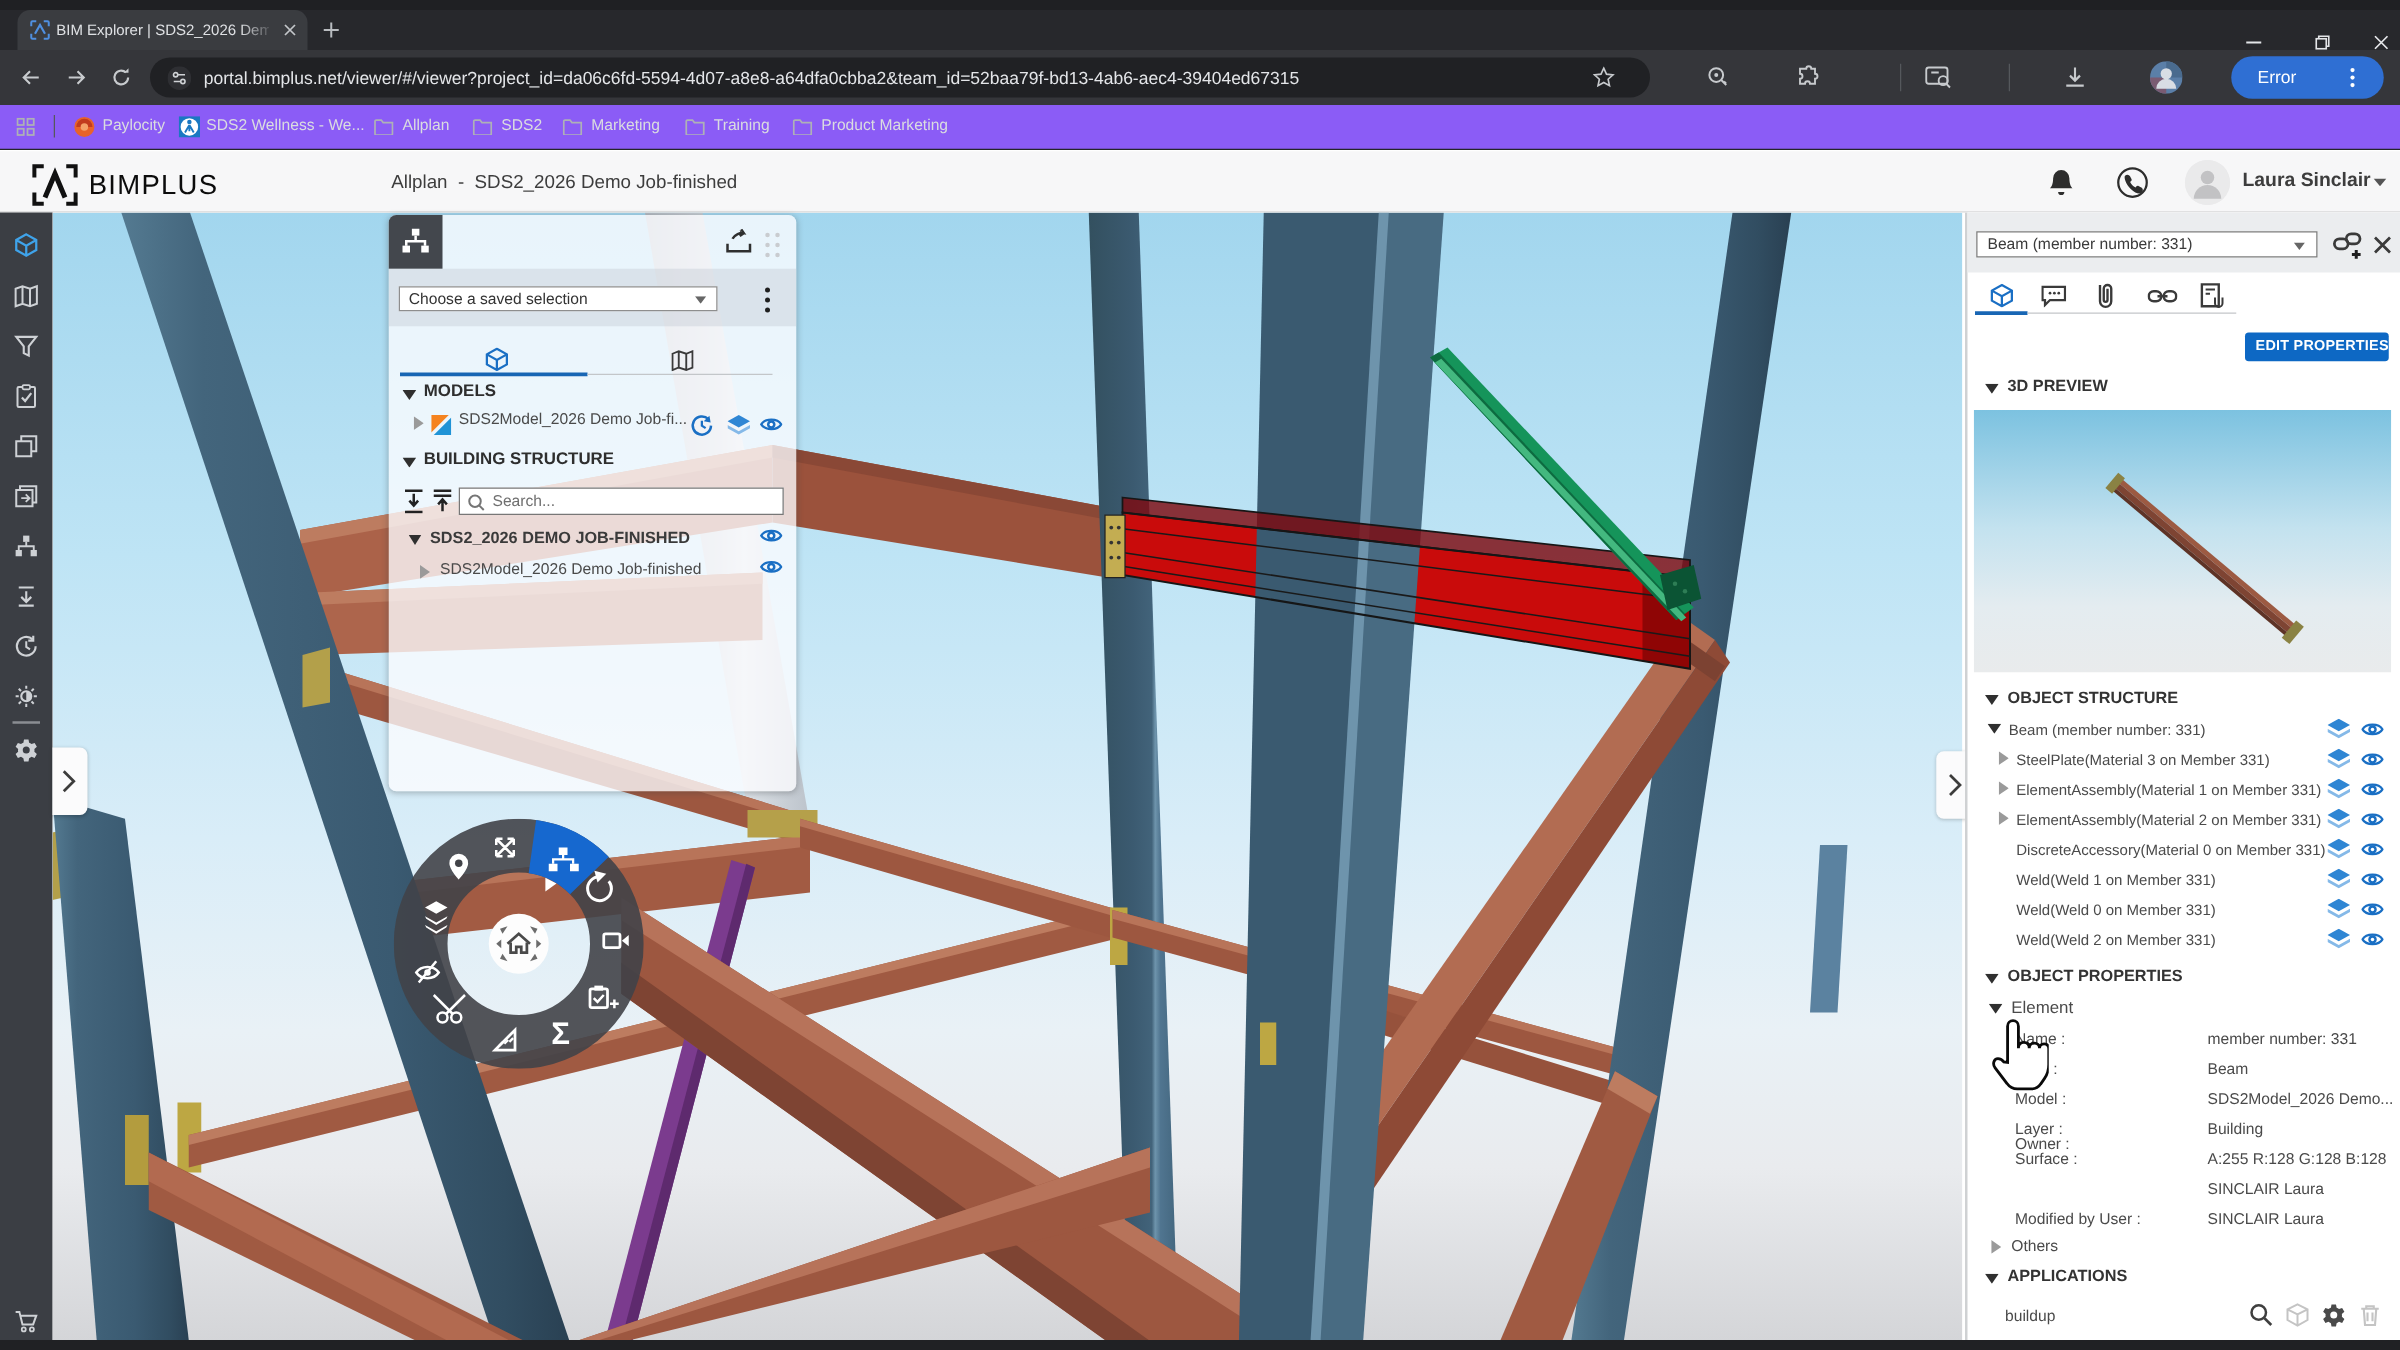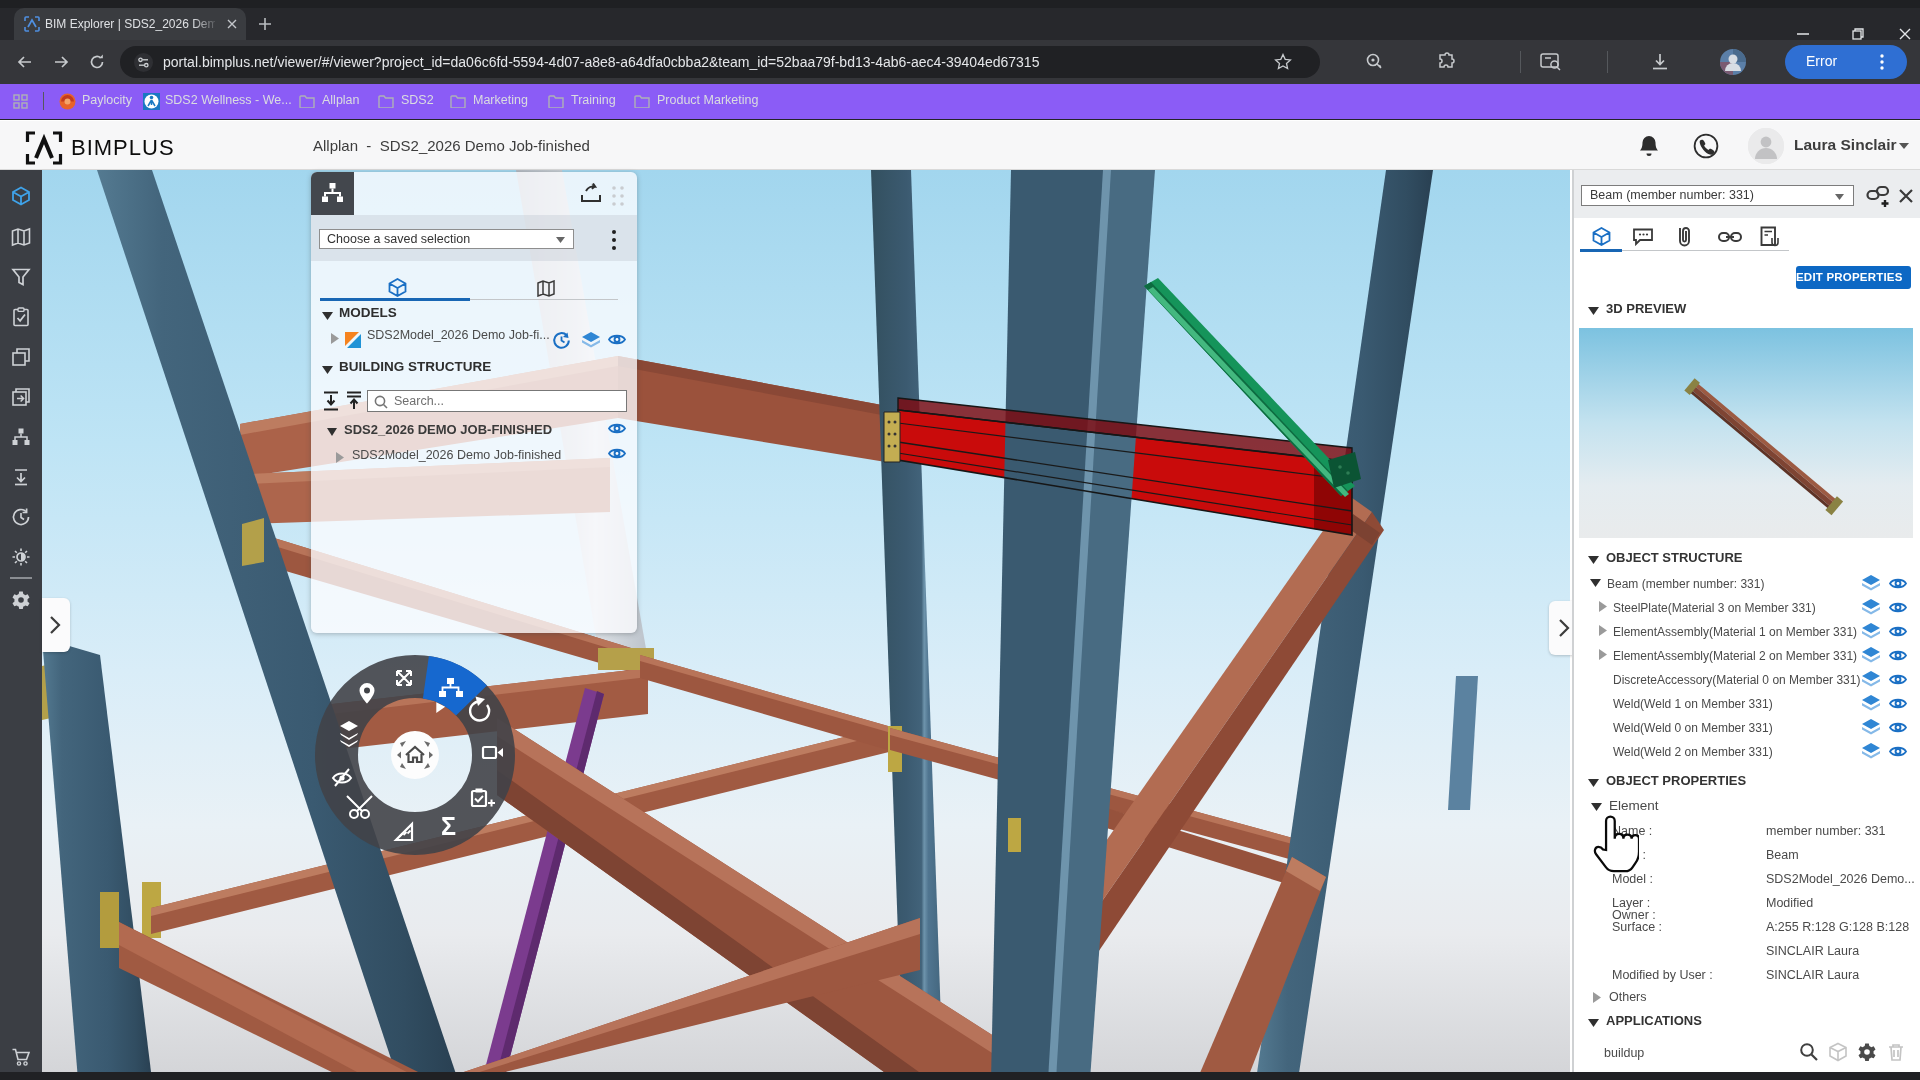--- a/index.html
+++ b/index.html
@@ -579,21 +579,21 @@
         <path d="M8 7 H16"></path>
       </g>
     </svg>
   <svg class="abs" style="left:186px;top:56px" width="20" height="21" viewBox="0 0 20 21">
       <path d="M1.5 1.5 H15 V19 H1.5 Z" fill="none" stroke="#3a3a3a" stroke-width="1.9"></path>
       <path d="M4.5 5.5 H12 M4.5 9 H8" stroke="#3a3a3a" stroke-width="1.6"></path>
       <path d="M12 12 V16.5 a3 3 0 0 0 6 0 V12" fill="none" stroke="#3a3a3a" stroke-width="1.6"></path>
     </svg>
   <div class="abs" style="left:6px;top:79px;width:42px;height:3px;background:#1866b4"></div>
   <div class="abs" style="left:48px;top:80px;width:167px;height:1px;background:#c3c6c9"></div>
-  <div class="abs" style="left:222px;top:96px;width:115px;height:23px;background:#0d68c4;border-radius:3px;color:#fff;font-weight:bold;font-size:11.5px;text-align:left;line-height:23px;letter-spacing:.2px">EDIT PROPERTIES</div>
+  <div class="abs" style="left:222px;top:96px;width:115px;height:23px;background:#0d68c4;border-radius:3px;color:#fff;font-weight:bold;font-size:11.5px;text-align:right;line-height:23px;letter-spacing:.2px">EDIT PROPERTIES</div>
   <svg class="abs" style="left:14px;top:137px" width="11" height="8" viewBox="0 0 11 8">
       <use href="#arrd"></use>
     </svg>
   <div class="abs" style="left:32px;top:131px;font-weight:bold;font-size:13px;color:#333">3D PREVIEW</div>
   <svg class="abs" style="left:5px;top:158px" width="334" height="210" viewBox="0 0 334 210">
     <defs>
         <linearGradient id="psky" x1="0" y1="0" x2="0" y2="1">
           <stop offset="0" stop-color="#7cc2e0"></stop>
           <stop offset=".45" stop-color="#c3e2ef"></stop>
           <stop offset=".75" stop-color="#e4ecf0"></stop>
@@ -689,21 +689,21 @@
       <use href="#arrd"></use>
     </svg>
   <div class="abs" style="left:35px;top:628px;font-size:13.5px">Element</div>
   <div class="abs" style="left:38px;top:654px">Name :</div>
     <div class="abs" style="left:192px;top:654px">member number: 331</div>
   <div class="abs" style="left:38px;top:678px">Type :</div>
     <div class="abs" style="left:192px;top:678px">Beam</div>
   <div class="abs" style="left:38px;top:702px">Model :</div>
     <div class="abs" style="left:192px;top:702px">SDS2Model_2026 Demo...</div>
   <div class="abs" style="left:38px;top:726px">Layer :</div>
-    <div class="abs" style="left:192px;top:726px">Modified</div>
+    <div class="abs" style="left:192px;top:726px">Building</div>
   <div class="abs" style="left:38px;top:750px">Surface :</div>
     <div class="abs" style="left:192px;top:750px">A:255 R:128 G:128 B:128</div>
   <div class="abs" style="left:38px;top:738px">Owner :</div>
     <div class="abs" style="left:192px;top:774px">SINCLAIR Laura</div>
   <div class="abs" style="left:38px;top:798px">Modified by User :</div>
     <div class="abs" style="left:192px;top:798px">SINCLAIR Laura</div>
   <svg class="abs" style="left:19px;top:822px" width="8" height="11" viewBox="0 0 8 11">
       <use href="#arrr"></use>
     </svg>
   <div class="abs" style="left:35px;top:820px">Others</div>

